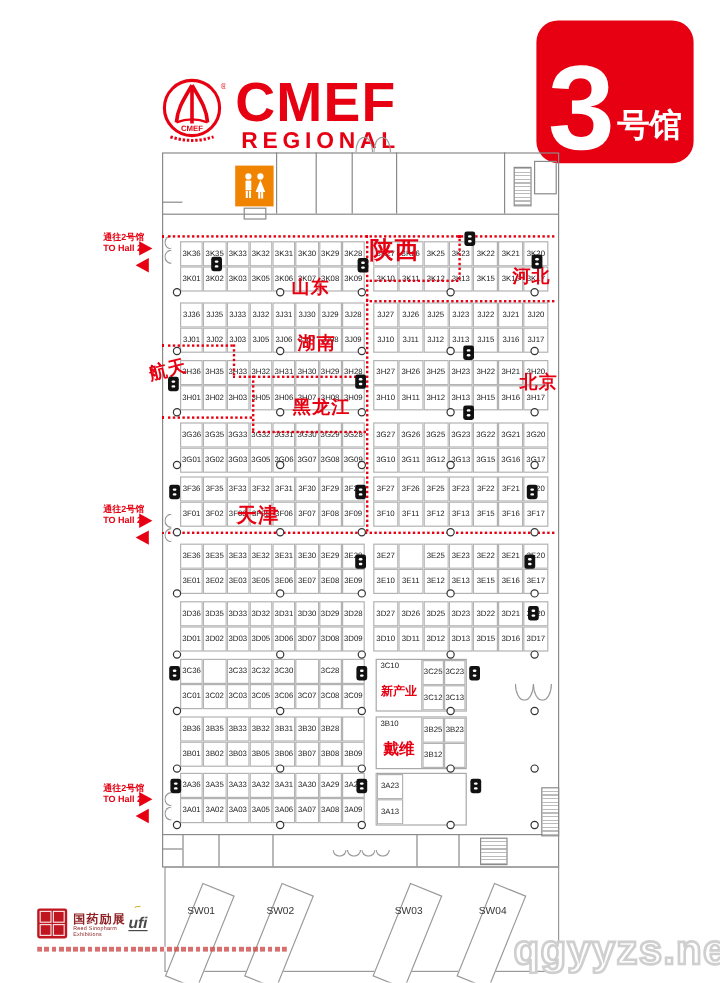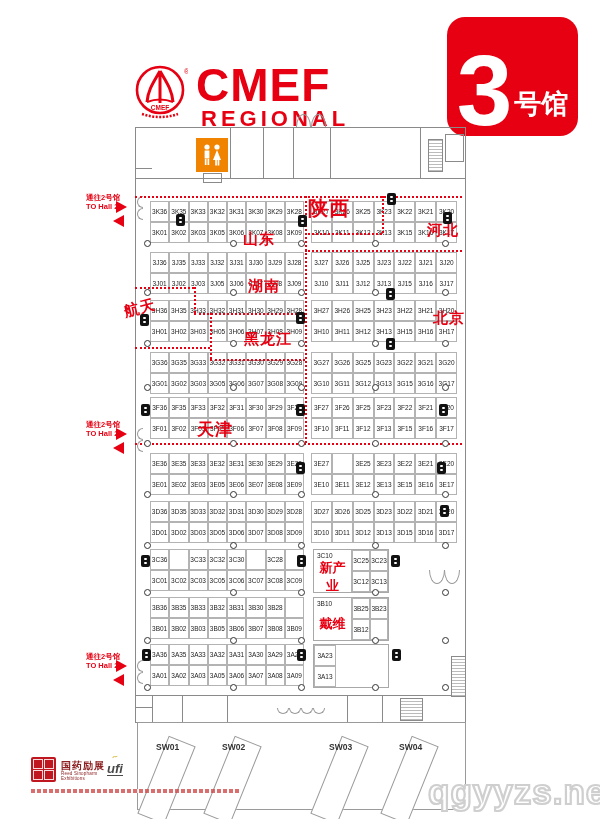--- a/index.html
+++ b/index.html
@@ -1,21 +1,21 @@
 <!DOCTYPE html>
 <html><head>
 <meta charset="utf-8">
 <style>
   html,body{margin:0;padding:0;background:#fff;}
   #canvas{position:relative;width:600px;height:819px;background:#fff;overflow:hidden;
     font-family:"Liberation Sans","DejaVu Sans",sans-serif;}
   .abs{position:absolute;}
   
   .logo-title{color:#e60012;font-weight:bold;font-size:46px;letter-spacing:1px;line-height:1;}
-  .logo-sub{color:#e60012;font-weight:bold;font-size:22px;letter-spacing:4px;line-height:1;}
+  .logo-sub{color:#e60012;font-weight:bold;font-size:19px;letter-spacing:4px;line-height:1;}
   .badge{background:#e60012;border-radius:18px;display:flex;align-items:flex-end;justify-content:center;}
   .badge .num{color:#fff;font-size:100px;font-weight:bold;line-height:0.92;}
   .badge .suf{color:#fff;font-size:27px;font-weight:bold;margin:0 0 14px 2px;}
   
   .wall{position:absolute;border:1.6px solid #8a8a8a;background:transparent;}
   .line-h{position:absolute;border-top:1.4px solid #8a8a8a;height:0;}
   .line-v{position:absolute;border-left:1.4px solid #8a8a8a;width:0;}
   .arc-up{position:absolute;border:1px solid #999;border-bottom:none;border-radius:50% 50% 0 0/100% 100% 0 0;}
   .arc-dn{position:absolute;border:1px solid #999;border-top:none;border-radius:0 0 50% 50%/0 0 100% 100%;}
   .hatch{position:absolute;border:1px solid #8a8a8a;background:repeating-linear-gradient(0deg,#bbb 0 1px,#fff 1px 3px);}
@@ -39,21 +39,21 @@
   .region{position:absolute;color:#e60012;font-weight:bold;letter-spacing:1px;white-space:nowrap;}
   
   .gate-txt{position:absolute;color:#e60012;font-weight:bold;font-size:7.5px;line-height:1.25;width:46px;}
   .tri-r{position:absolute;width:0;height:0;border-top:6px solid transparent;border-bottom:6px solid transparent;border-left:11px solid #e60012;}
   .tri-l{position:absolute;width:0;height:0;border-top:6px solid transparent;border-bottom:6px solid transparent;border-right:11px solid #e60012;}
   
   .wc{position:absolute;background:#f08300;display:flex;align-items:center;justify-content:center;gap:3px;}
   
   .sw{position:absolute;}
   .sw .box{position:absolute;left:4px;top:8px;width:27px;height:82px;border:1.3px solid #9a9a9a;transform:rotate(22deg);background:#fff;}
-  .sw .lab{position:absolute;left:8px;top:12px;font-size:8.5px;font-weight:bold;color:#333;}
+  .sw .lab{position:absolute;left:8px;top:24px;font-size:8.5px;font-weight:normal;color:#333;}
   
   .wm{position:absolute;font-size:35px;font-weight:bold;letter-spacing:1px;color:#fff;
       -webkit-text-stroke:2.2px #cfcfcf;text-shadow:0 0 1px #ddd;z-index:50;}
   
   .stamp{position:absolute;width:25px;height:25px;background:#c0161f;border-radius:2px;display:grid;grid-template-columns:1fr 1fr;padding:2px;box-sizing:border-box;gap:1px;}
   .stamp i{background:transparent;border:1px solid rgba(255,255,255,.85);}
   .brand{position:absolute;color:#8d2022;font-weight:bold;font-size:10px;letter-spacing:1px;}
   .brand-en{position:absolute;color:#8d2022;font-size:4.5px;letter-spacing:.2px;line-height:1.2;}
   .ufi{position:absolute;color:#4a4a4a;font-weight:bold;font-size:13px;font-style:italic;border-bottom:1.5px solid #4a4a4a;line-height:1;}
   .ufi-bird{position:absolute;color:#c8a400;font-size:10px;transform:rotate(-15deg);}
@@ -453,21 +453,21 @@
         <div class="cell">3A03</div>
         <div class="cell">3A05</div>
         <div class="cell">3A06</div>
         <div class="cell">3A07</div>
         <div class="cell">3A08</div>
         <div class="cell">3A09</div>
       </div>
       <div class="sblock" style="left:313px;top:549px;width:74px;height:42px;">
         <div class="main">
           <div class="bid">3C10</div>
-          <div class="rlab" style="font-size: 13px;">新产业</div>
+          <div class="rlab" style="font-size: 10px;">新产业</div>
         </div>
         <div class="cells" style="width: 36px; grid-template-columns: repeat(2, 1fr); grid-template-rows: 1fr 1fr;">
           <div class="cell">3C25</div>
           <div class="cell">3C23</div>
           <div class="cell">3C12</div>
           <div class="cell">3C13</div>
         </div>
       </div>
       <div class="sblock" style="left:313px;top:597px;width:74px;height:42px;">
         <div class="main">

